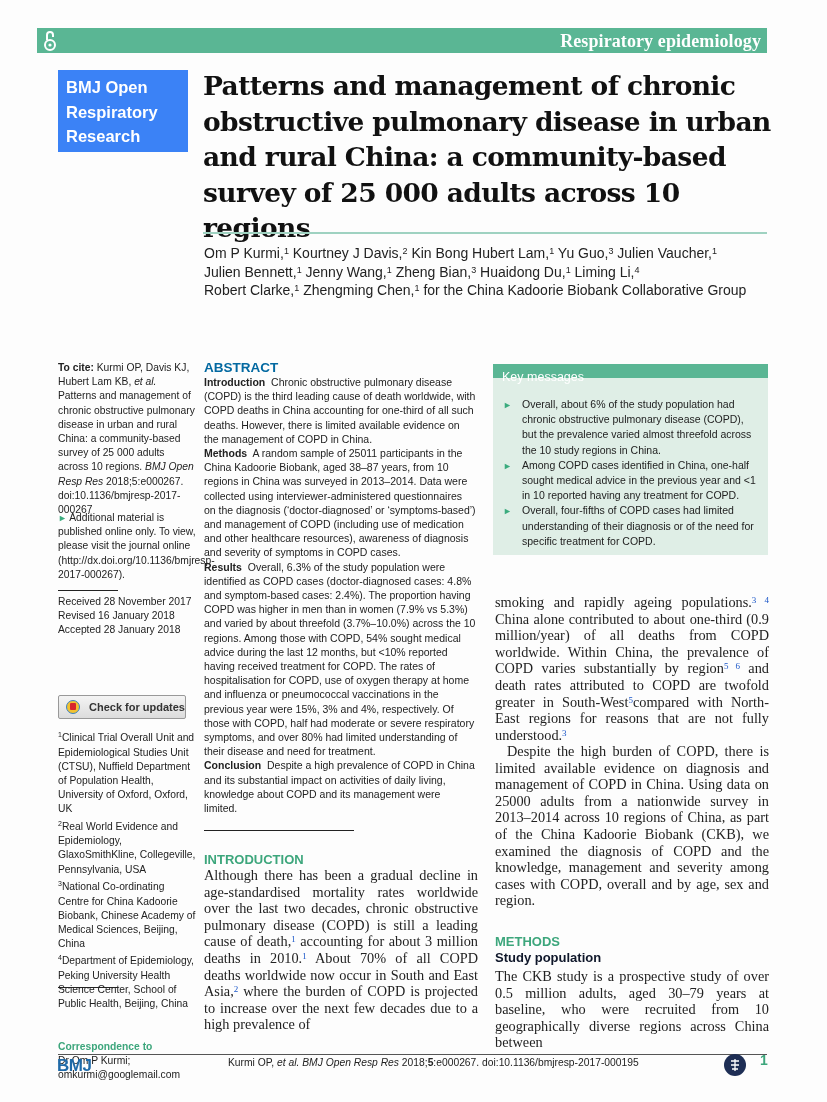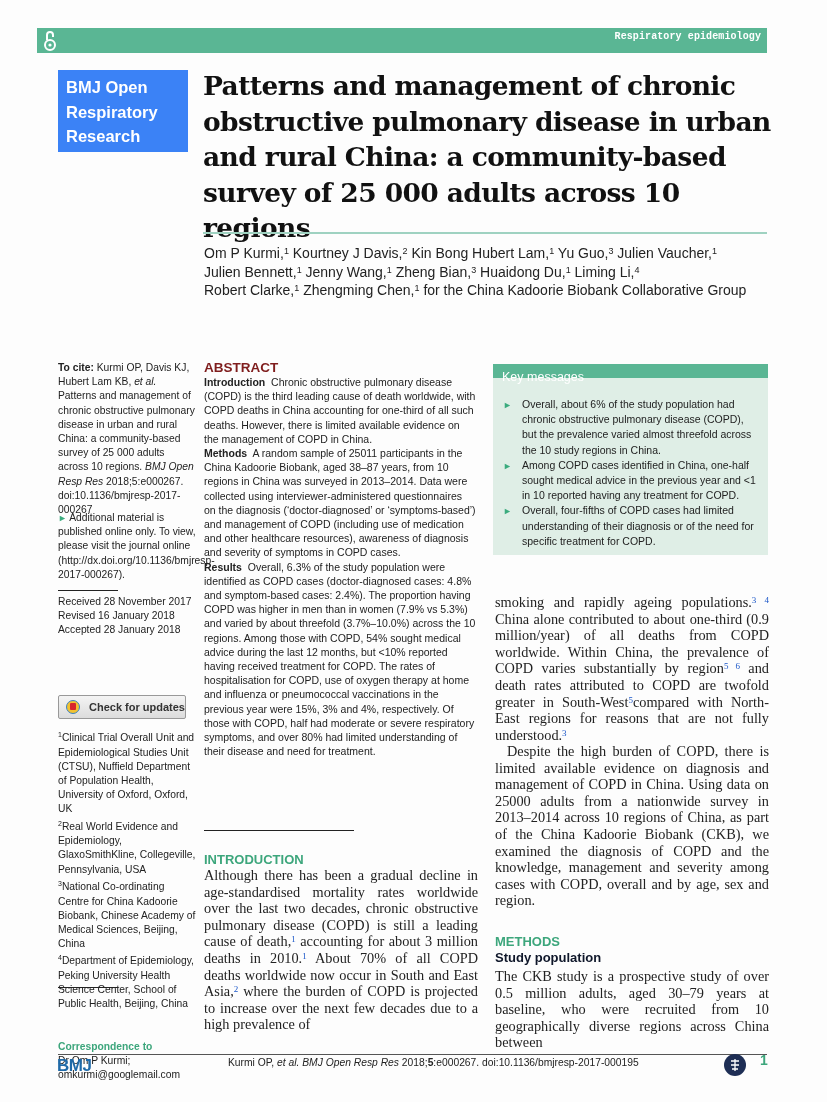--- a/index.html
+++ b/index.html
@@ -1,33 +1,33 @@
 <!DOCTYPE html>
 <html><head>
 <meta charset="utf-8">
 <style>
   html, body { margin:0; padding:0; }
   body { width:827px; height:1102px; background:#fdfdfd; position:relative; overflow:hidden; font-family:"Liberation Sans", sans-serif; color:#1a1a1a; }
   .abs { position:absolute; }
   .topbar { left:37px; top:28px; width:730px; height:25px; background:#5ab694; }
   .oa-icon { left:6px; top:2px; width:14px; height:22px; }
-  .topbar-label { right:6px; top:3px; color:#fff; font-weight:bold; font-size:10px; font-family:Liberation Mono, monospace; letter-spacing:0.1px; }
+  .topbar-label { right:6px; top:3px; color:#fff; font-weight:bold; font-size:18px; font-family:Liberation Serif, serif; letter-spacing:0.1px; }
   .journal-box { left:58px; top:70px; width:130px; height:82px; background:#3b82f6; color:#fff; font-weight:bold; font-size:16.5px; line-height:24.5px; padding:5px 8px; box-sizing:border-box; }
   .title { left:203px; top:68px; width:570px; font-family:"DejaVu Serif", serif; font-weight:bold; font-size:26.5px; line-height:35.5px; color:#111; letter-spacing:-0.6px; }
   .title-rule { left:203px; top:232px; width:564px; height:2px; background:#9fd2c1; }
   .authors { left:204px; top:244px; width:570px; font-size:14px; line-height:18.5px; color:#222; }
   .authors sup, .ref { font-size:9px; vertical-align:top; position:relative; top:-2px; }
   .ref { color:#1a56c8; }
   .sidebar { left:58px; width:138px; font-size:10.3px; line-height:14.2px; color:#222; }
   .sidebar b { font-weight:bold; }
   .tri { color:#3bab7e; font-size:9px; }
   .side-rule { height:1px; background:#222; width:60px; }
   .green-h { color:#3da67c; font-weight:bold; }
   .abstract { left:204px; top:361px; width:272px; font-size:10.5px; line-height:14.2px; color:#222; }
-  .abstract .h { color:#7f1d1d; font-weight:bold; font-size:13.5px; line-height:14px; }
+  .abstract .h { color:#0369a1; font-weight:bold; font-size:13.5px; line-height:14px; }
   .abstract b { font-weight:bold; }
   .abs-rule { left:204px; top:830px; width:150px; height:1px; background:#222; }
   .intro-h { left:204px; top:852px; color:#3da67c; font-weight:bold; font-size:13px; }
   .body-serif { font-family:"Liberation Serif", serif; font-size:14.3px; line-height:16.6px; color:#222; text-align:justify; }
   .intro-text { left:204px; top:867px; width:274px; }
   .key-box { left:493px; top:364px; width:275px; height:191px; background:#dfeee6; }
   .key-head { left:0; top:0; width:275px; height:14px; background:#5ab694; color:#fff; font-size:12.5px; line-height:26px; padding-left:9px; box-sizing:border-box; }
   .key-list { left:0; top:33px; width:275px; padding:0 10px 0 10px; box-sizing:border-box; font-size:10.5px; line-height:15.2px; color:#222; }
   .key-item { display:flex; margin-bottom:0px; }
   .key-item .tri { width:19px; flex:none; padding-top:1px; }
@@ -122,20 +122,21 @@
   <div class="green-h">Correspondence to</div>
   <div>Dr Om P Kurmi;</div>
   <div>omkurmi@googlemail.com</div>
 </div>
 
 <div class="abs abstract">
   <div class="h">ABSTRACT</div>
   <div><b>Introduction</b>&nbsp; <span>Chronic obstructive pulmonary disease (COPD) is the third leading cause of death worldwide, with COPD deaths in China accounting for one-third of all such deaths. However, there is limited available evidence on the management of COPD in China.</span></div>
   <div><b>Methods</b>&nbsp; <span>A random sample of 25011 participants in the China Kadoorie Biobank, aged 38–87 years, from 10 regions in China was surveyed in 2013–2014. Data were collected using interviewer-administered questionnaires on the diagnosis (‘doctor-diagnosed’ or ‘symptoms-based’) and management of COPD (including use of medication and other healthcare resources), awareness of diagnosis and severity of symptoms in COPD cases.</span></div>
   <div><b>Results</b>&nbsp; <span>Overall, 6.3% of the study population were identified as COPD cases (doctor-diagnosed cases: 4.8% and symptom-based cases: 2.4%). The proportion having COPD was higher in men than in women (7.9% vs 5.3%) and varied by about threefold (3.7%–10.0%) across the 10 regions. Among those with COPD, 54% sought medical advice during the last 12 months, but &lt;10% reported having received treatment for COPD. The rates of hospitalisation for COPD, use of oxygen therapy at home and influenza or pneumococcal vaccinations in the previous year were 15%, 3% and 4%, respectively. Of those with COPD, half had moderate or severe respiratory symptoms, and over 80% had limited understanding of their disease and need for treatment.</span></div>
+  <div><b>Conclusion</b>&nbsp; <span>Despite a high prevalence of COPD in China and its substantial impact on activities of daily living, knowledge about COPD and its management were limited.</span></div>
 </div>
 <div class="abs abs-rule"></div>
 
 <div class="abs intro-h">INTRODUCTION</div>
 <div class="abs body-serif intro-text">
   <span>Although there has been a gradual decline in age-standardised mortality rates worldwide over the last two decades, chronic obstructive pulmonary disease (COPD) is still a leading cause of death,</span><sup class="ref">1</sup><span> accounting for about 3 million deaths in 2010.</span><sup class="ref">1</sup><span> About 70% of all COPD deaths worldwide now occur in South and East Asia,</span><sup class="ref">2</sup><span> where the burden of COPD is projected to increase over the next few decades due to a high prevalence of</span>
 </div>
 
 <div class="abs key-box">
   <div class="abs key-head">Key messages</div>

